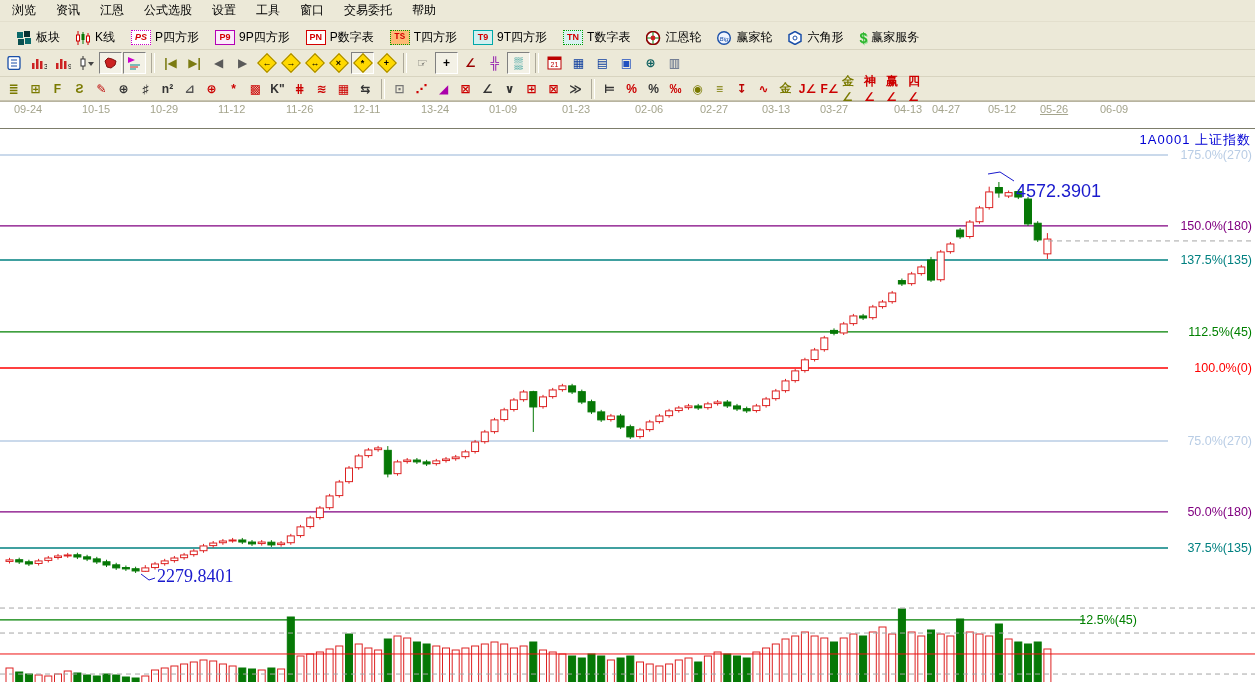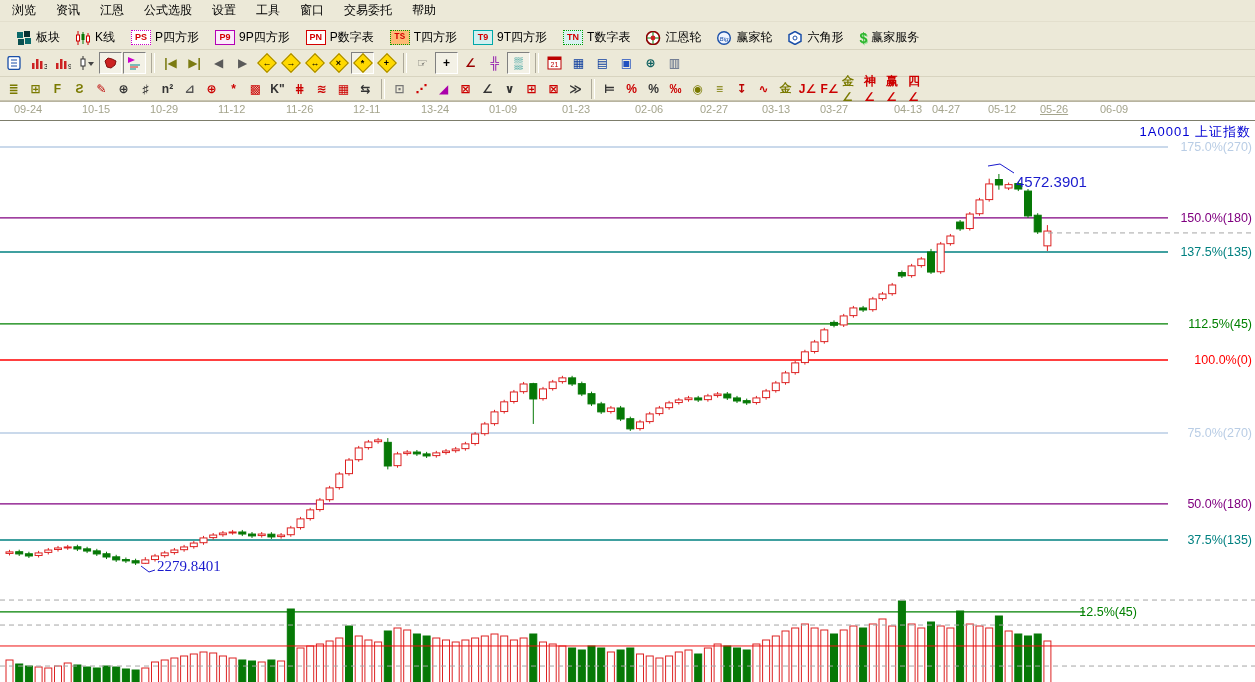--- a/index.html
+++ b/index.html
@@ -11,26 +11,26 @@
   .tb2-btn{display:flex;align-items:center;gap:4px;padding:2px 5px;margin-right:4px;font-size:12px;color:#000;border:1px solid transparent;}
   #tb3{height:27px;display:flex;align-items:center;padding-left:3px;border-bottom:1px solid #d8d4c0;}
   #tb4{height:24px;display:flex;align-items:center;padding-left:3px;border-bottom:1px solid #c6c2ae;}
   .tbtn{width:23px;height:22px;display:flex;align-items:center;justify-content:center;margin-right:1px;
     border:1px solid transparent;box-sizing:border-box;font-size:13px;}
   .tbtn.pressed{border:1px solid;border-color:#808080 #fff #fff #808080;background:#f3f1e6;}
   .tb4 .tbtn{width:21px;height:20px;font-size:12px;font-weight:bold;}
   .vsep{width:2px;height:20px;margin:0 4px;border-left:1px solid #aca899;border-right:1px solid #fff;}
   .boxtext{display:inline-flex;align-items:center;justify-content:center;width:18px;height:13px;
     font-size:9px;font-weight:bold;line-height:1;}
-  #datebar{height:20px;background:#fff;position:relative;border-bottom:1px solid #7d7d6b;border-top:1px solid #b8b4a0;box-sizing:border-box;}
+  #datebar{height:28px;background:#fff;position:relative;border-bottom:1px solid #7d7d6b;border-top:1px solid #b8b4a0;box-sizing:border-box;}
   .date-label{position:absolute;top:1px;font-size:11px;color:#a4a48c;white-space:nowrap;}
   #chartwrap{position:relative;width:1255px;height:565px;background:#fff;}
   #chartsvg{position:absolute;left:0;top:0;}
   #symbol-label{position:absolute;top:2px;right:4px;font-size:13px;color:#0000d4;letter-spacing:1px;}
-  .annot{position:absolute;font-size:15px;color:#1a1acd;white-space:nowrap;}
+  .annot{position:absolute;font-size:18px;color:#1a1acd;white-space:nowrap;}
   #watermark{position:absolute;right:3px;bottom:1px;font-family:"DejaVu Serif","Liberation Serif",serif;
     font-style:italic;font-weight:bold;font-size:27px;color:#cf2b2b;letter-spacing:3px;white-space:nowrap;}
   .dollar{color:#2cb52c;font-weight:bold;font-size:14px;text-shadow:1px 1px 0 #9adf9a;}
 </style>
 </head>
 <body>
 
 <div id="menubar" class="bar">
     <div class="menu-item">浏览</div>
     <div class="menu-item">资讯</div>
@@ -57,21 +57,21 @@
         <line x1="2" y1="0" x2="2" y2="14" stroke="#cc0000"></line>
         <rect x="0.5" y="4" width="3" height="6" fill="#fff" stroke="#cc0000"></rect>
         <line x1="7" y1="1" x2="7" y2="13" stroke="#067806"></line>
         <rect x="5.5" y="3" width="3" height="6" fill="#067806"></rect>
         <line x1="12" y1="2" x2="12" y2="14" stroke="#cc0000"></line>
         <rect x="10.5" y="5" width="3" height="6" fill="#fff" stroke="#cc0000"></rect>
       </svg>
       <span>K线</span>
     </div>
     <div class="tb2-btn">
-      <span class="boxtext" style="color: rgb(212, 0, 0); border: 1px dotted rgb(204, 0, 204); background: rgb(255, 255, 255);">PS</span>
+      <span class="boxtext" style="color: rgb(212, 0, 0); border: 1px dotted rgb(204, 0, 204); background: rgb(255, 255, 255); font-style: italic;">PS</span>
       <span>P四方形</span>
     </div>
     <div class="tb2-btn">
       <span class="boxtext" style="color: rgb(212, 0, 0); border: 1px solid rgb(180, 0, 180); background: rgb(251, 234, 251);">P9</span>
       <span>9P四方形</span>
     </div>
     <div class="tb2-btn">
       <span class="boxtext" style="color: rgb(212, 0, 0); border: 1px solid rgb(212, 0, 0); background: rgb(255, 255, 255);">PN</span>
       <span>P数字表</span>
     </div>

